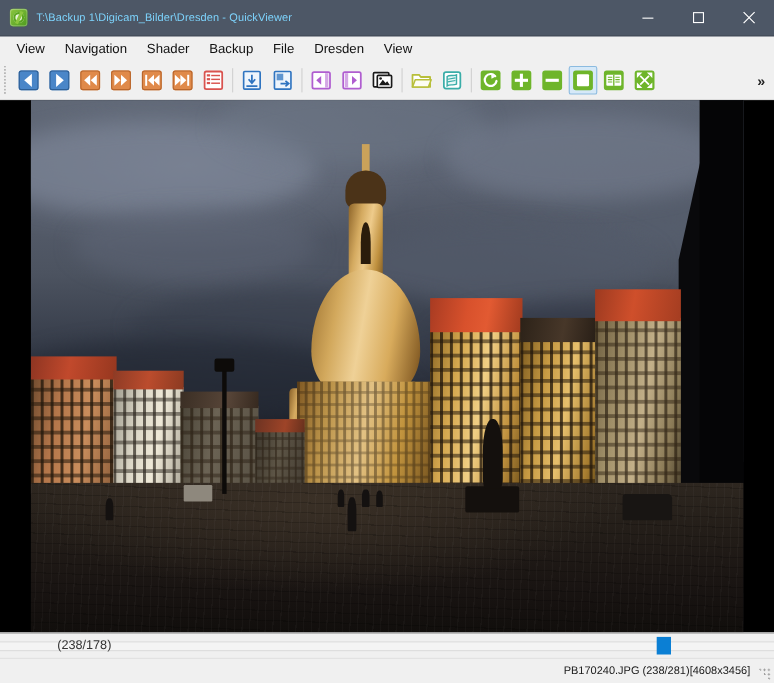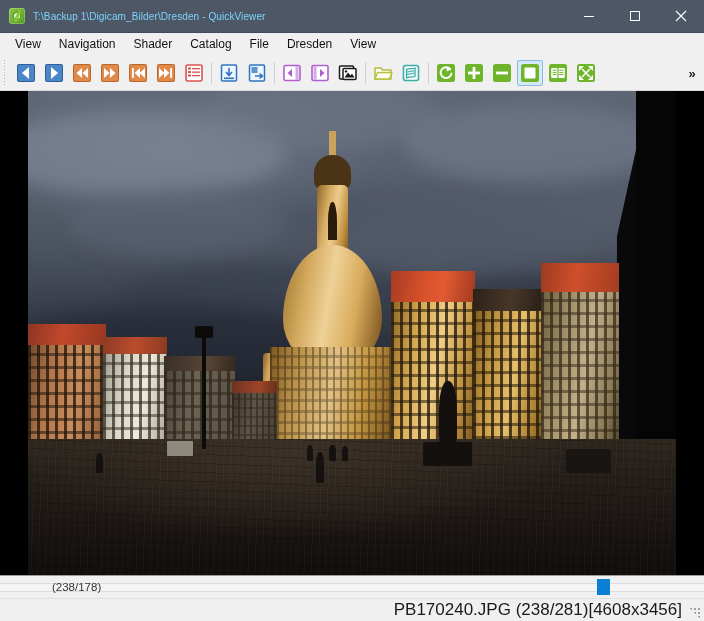--- a/index.html
+++ b/index.html
@@ -239,21 +239,21 @@
 
   
   .statusbar{
     height:22px;flex:0 0 22px;
     background:#f0f0f0;
     display:flex;align-items:center;justify-content:flex-end;
     position:relative;
     border-top:1px solid #e0e0e0;
   }
   .status-text{
-    font-size:17px;color:#1a1a1a;margin-right:22px;white-space:nowrap;text-align:right;
+    font-size:10px;color:#1a1a1a;margin-right:22px;white-space:nowrap;text-align:right;
   }
   .resize-grip{
     position:absolute;right:3px;bottom:2px;width:12px;height:12px;
     background-image:radial-gradient(#a0a0a0 38%, transparent 39%);
     background-size:4px 4px;
     -webkit-mask-image:linear-gradient(45deg,transparent 46%,#000 47%);
     mask-image:linear-gradient(45deg,transparent 46%,#000 47%);
   }
 </style>
 </head>
@@ -280,21 +280,21 @@
           <path d="M1 1 L11 11 M11 1 L1 11" stroke="#ffffff" stroke-width="1.1" fill="none"></path>
         </svg>
       </div>
     </div>
   </div>
 
   <div class="menubar">
     <div class="menu-item">View</div>
     <div class="menu-item">Navigation</div>
     <div class="menu-item">Shader</div>
-    <div class="menu-item">Catalog</div>
+    <div class="menu-item">Backup</div>
     <div class="menu-item">File</div>
     <div class="menu-item">Dresden</div>
     <div class="menu-item">View</div>
   </div>
 
   <div class="toolbar">
     <div class="tb-grip"></div>
 
     <div class="tb-btn">
       <svg width="20" height="20" viewBox="0 0 20 20">

